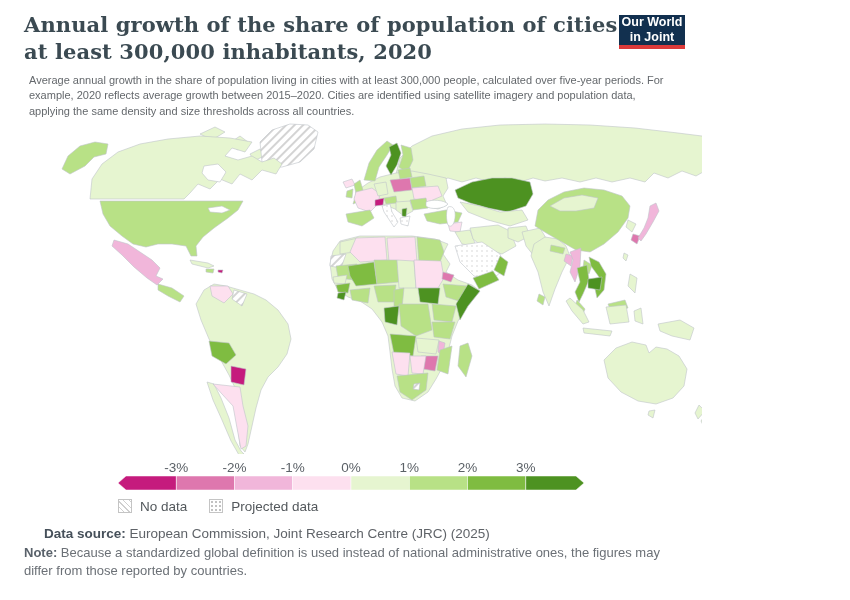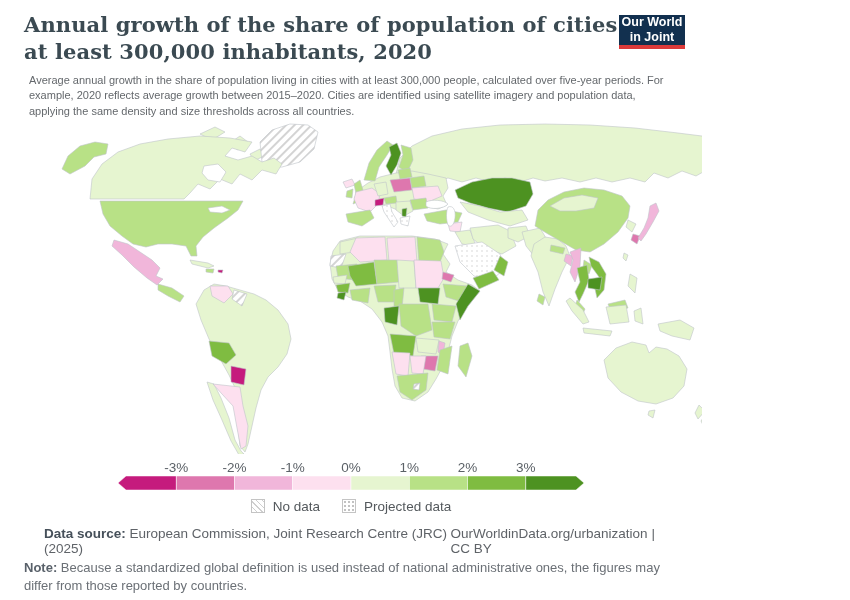--- a/index.html
+++ b/index.html
@@ -9,21 +9,21 @@
   .title{font-family:"DejaVu Serif",serif;font-weight:700;font-size:21px;line-height:1.28;
          color:#3b4a52;margin:0;max-width:700px;letter-spacing:.1px;}
   .subtitle{font-size:11px;line-height:1.42;color:#64686c;margin:7px 0 0 5px;max-width:812px;}
   .logo{position:absolute;top:15px;right:17px;width:66px;height:30px;padding-top:0;
         text-align:center;color:#fff;font-size:12.5px;font-weight:700;line-height:1.18;}
   .logo .accent{position:absolute;left:0;right:0;bottom:-4px;height:4px;}
   .mapwrap{margin-top:2px;}
   .legend{width:466px;margin:2px auto 0 auto;position:relative;}
   .legend-ticks{position:relative;height:16px;}
   .legend-ticks span{position:absolute;transform:translateX(-50%);font-size:13.5px;color:#5b6167;}
-  .legend-keys{display:flex;justify-content:center;align-items:center;gap:8px;
+  .legend-keys{display:flex;align-items:center;gap:8px;
                margin-top:5px;font-size:13.5px;color:#53585c;}
   .swatch{display:inline-block;width:14px;height:14px;border:1px solid #c4c4c4;box-sizing:border-box;}
   .swatch.hatch{background:repeating-linear-gradient(45deg,#fff,#fff 3px,#cfcfcf 3px,#cfcfcf 4px);}
   .swatch.dots{background-image:radial-gradient(#c2c2c2 1px,transparent 1.1px);
                background-size:4px 4px;background-color:#fff;}
   .key-label{margin-right:14px;}
   .footer{padding:12px 24px 0 24px;font-size:13.5px;color:#5f6368;}
   .frow{display:flex;justify-content:space-between;padding-left:20px;}
   .flabel{font-weight:700;color:#46505a;}
   .note{margin-top:3px;font-size:13px;line-height:1.4;color:#6b7076;max-width:802px;}
@@ -207,18 +207,17 @@
       <span class="swatch hatch"></span>
       <span class="key-label">No data</span>
       <span class="swatch dots"></span>
       <span>Projected data</span>
     </div>
   </div>
 
   <div class="footer">
     <div class="frow">
       <span><span class="flabel">Data source:</span> <span>European Commission, Joint Research Centre (JRC) (2025)</span></span>
-      <span>OurWorldinData.org/urbanization | CC BY</span>
     </div>
     <div class="note"><b>Note:</b> <span>Because a standardized global definition is used instead of national administrative ones, the figures may differ from those reported by countries.</span></div>
   </div>
 
 </div>
 
 </body></html>

